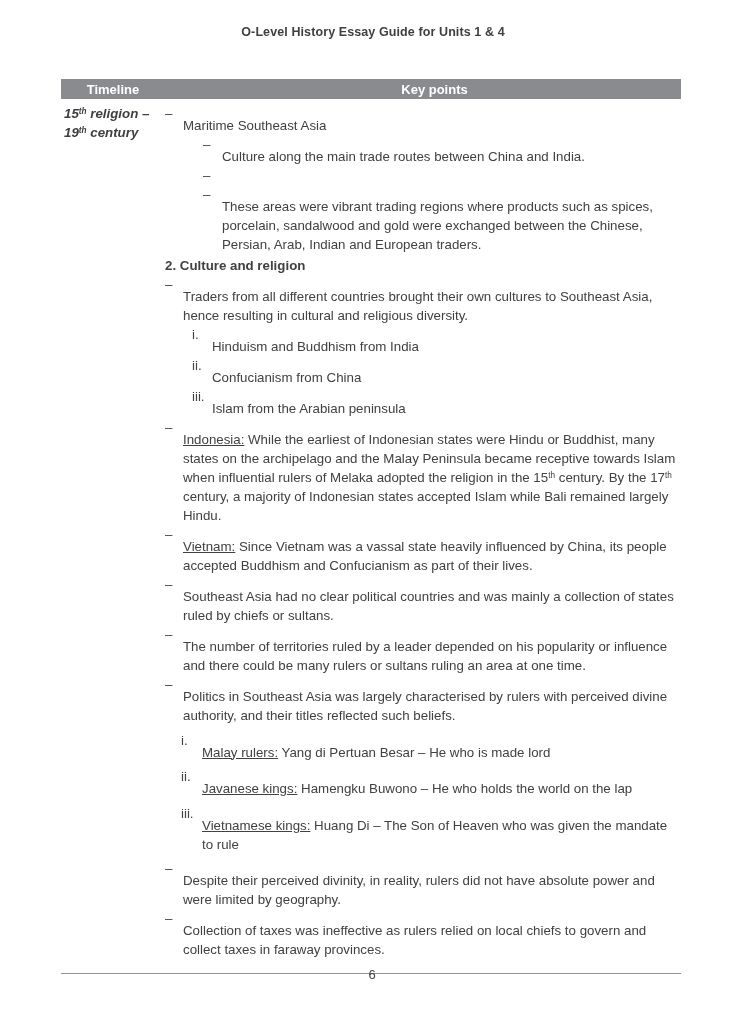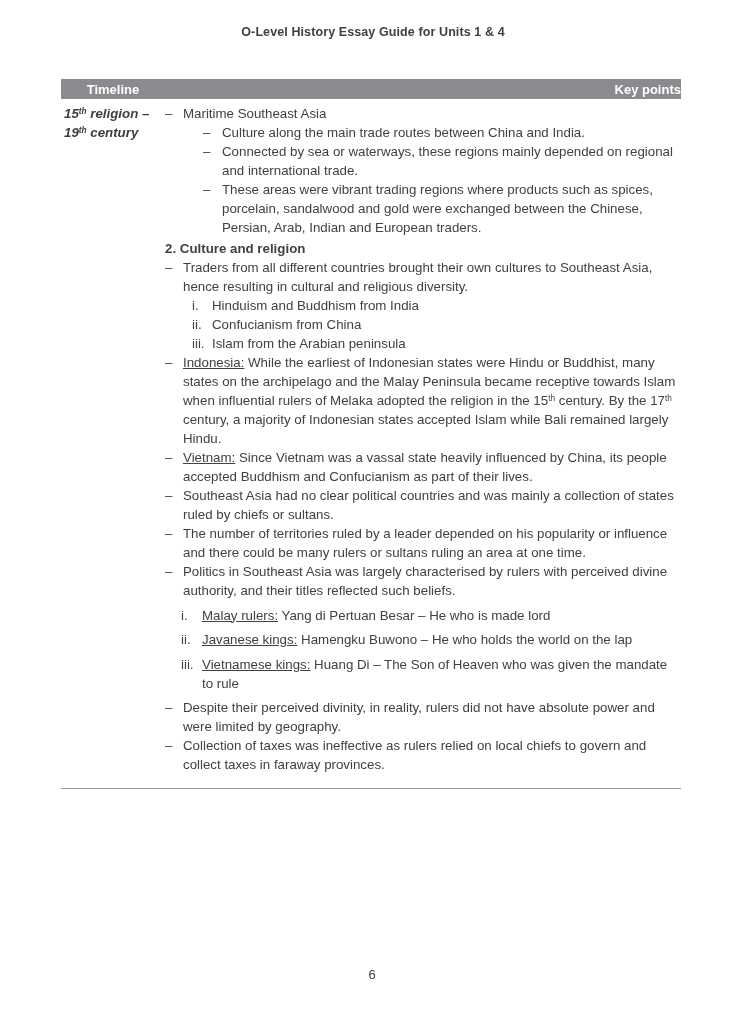--- a/index.html
+++ b/index.html
@@ -42,21 +42,21 @@
     font-weight: bold;
     align-items: center;
     gap: 23px;
   }
   .th-timeline {
     flex: 0 0 104px;
     text-align: center;
   }
   .th-keypoints {
     flex: 1 1 auto;
-    text-align: right;
+    text-align: center;
   }
   .tbody {
     display: flex;
     align-items: stretch;
     border-bottom: 1.5px solid #949599;
     padding-top: 5px;
     padding-bottom: 14px;
   }
   .td-timeline {
     flex: 0 0 104px;
@@ -79,20 +79,21 @@
     margin-top: 2px;
   }
   .kp-row {
     display: flex;
   }
   .kp-row .marker {
     flex: 0 0 auto;
   }
   .kp-text {
     flex: 1 1 auto;
+    margin-top: 12px;
   }
   .bullet-l1 .marker { width: 18px; }
   .bullet-l2 { padding-left: 38px; }
   .bullet-l2 .marker { width: 19px; }
   .roman-tight { padding-left: 27px; }
   .roman-tight .marker { width: 20px; }
   .roman-spaced { padding-left: 16px; margin-top: 5.5px; margin-bottom: 5.5px; }
   .roman-spaced .marker { width: 21px; }
   sup {
     font-size: 0.62em;
@@ -135,21 +136,20 @@
           <div class="kp-row bullet-l1">
             <span class="marker">–</span>
             <span class="kp-text"><span>Maritime Southeast Asia</span></span>
           </div>
           <div class="kp-row bullet-l2">
             <span class="marker">–</span>
             <span class="kp-text"><span>Culture along the main trade routes between China and India.</span></span>
           </div>
           <div class="kp-row bullet-l2">
             <span class="marker">–</span>
-            <span class="kp-text"><span>Connected by sea or waterways, these regions mainly depended on regional and international trade.</span></span>
           </div>
           <div class="kp-row bullet-l2">
             <span class="marker">–</span>
             <span class="kp-text"><span>These areas were vibrant trading regions where products such as spices, porcelain, sandalwood and gold were exchanged between the Chinese, Persian, Arab, Indian and European traders.</span></span>
           </div>
           <div class="kp-heading"><span>2. Culture and religion</span></div>
           <div class="kp-row bullet-l1">
             <span class="marker">–</span>
             <span class="kp-text"><span>Traders from all different countries brought their own cultures to Southeast Asia, hence resulting in cultural and religious diversity.</span></span>
           </div>

